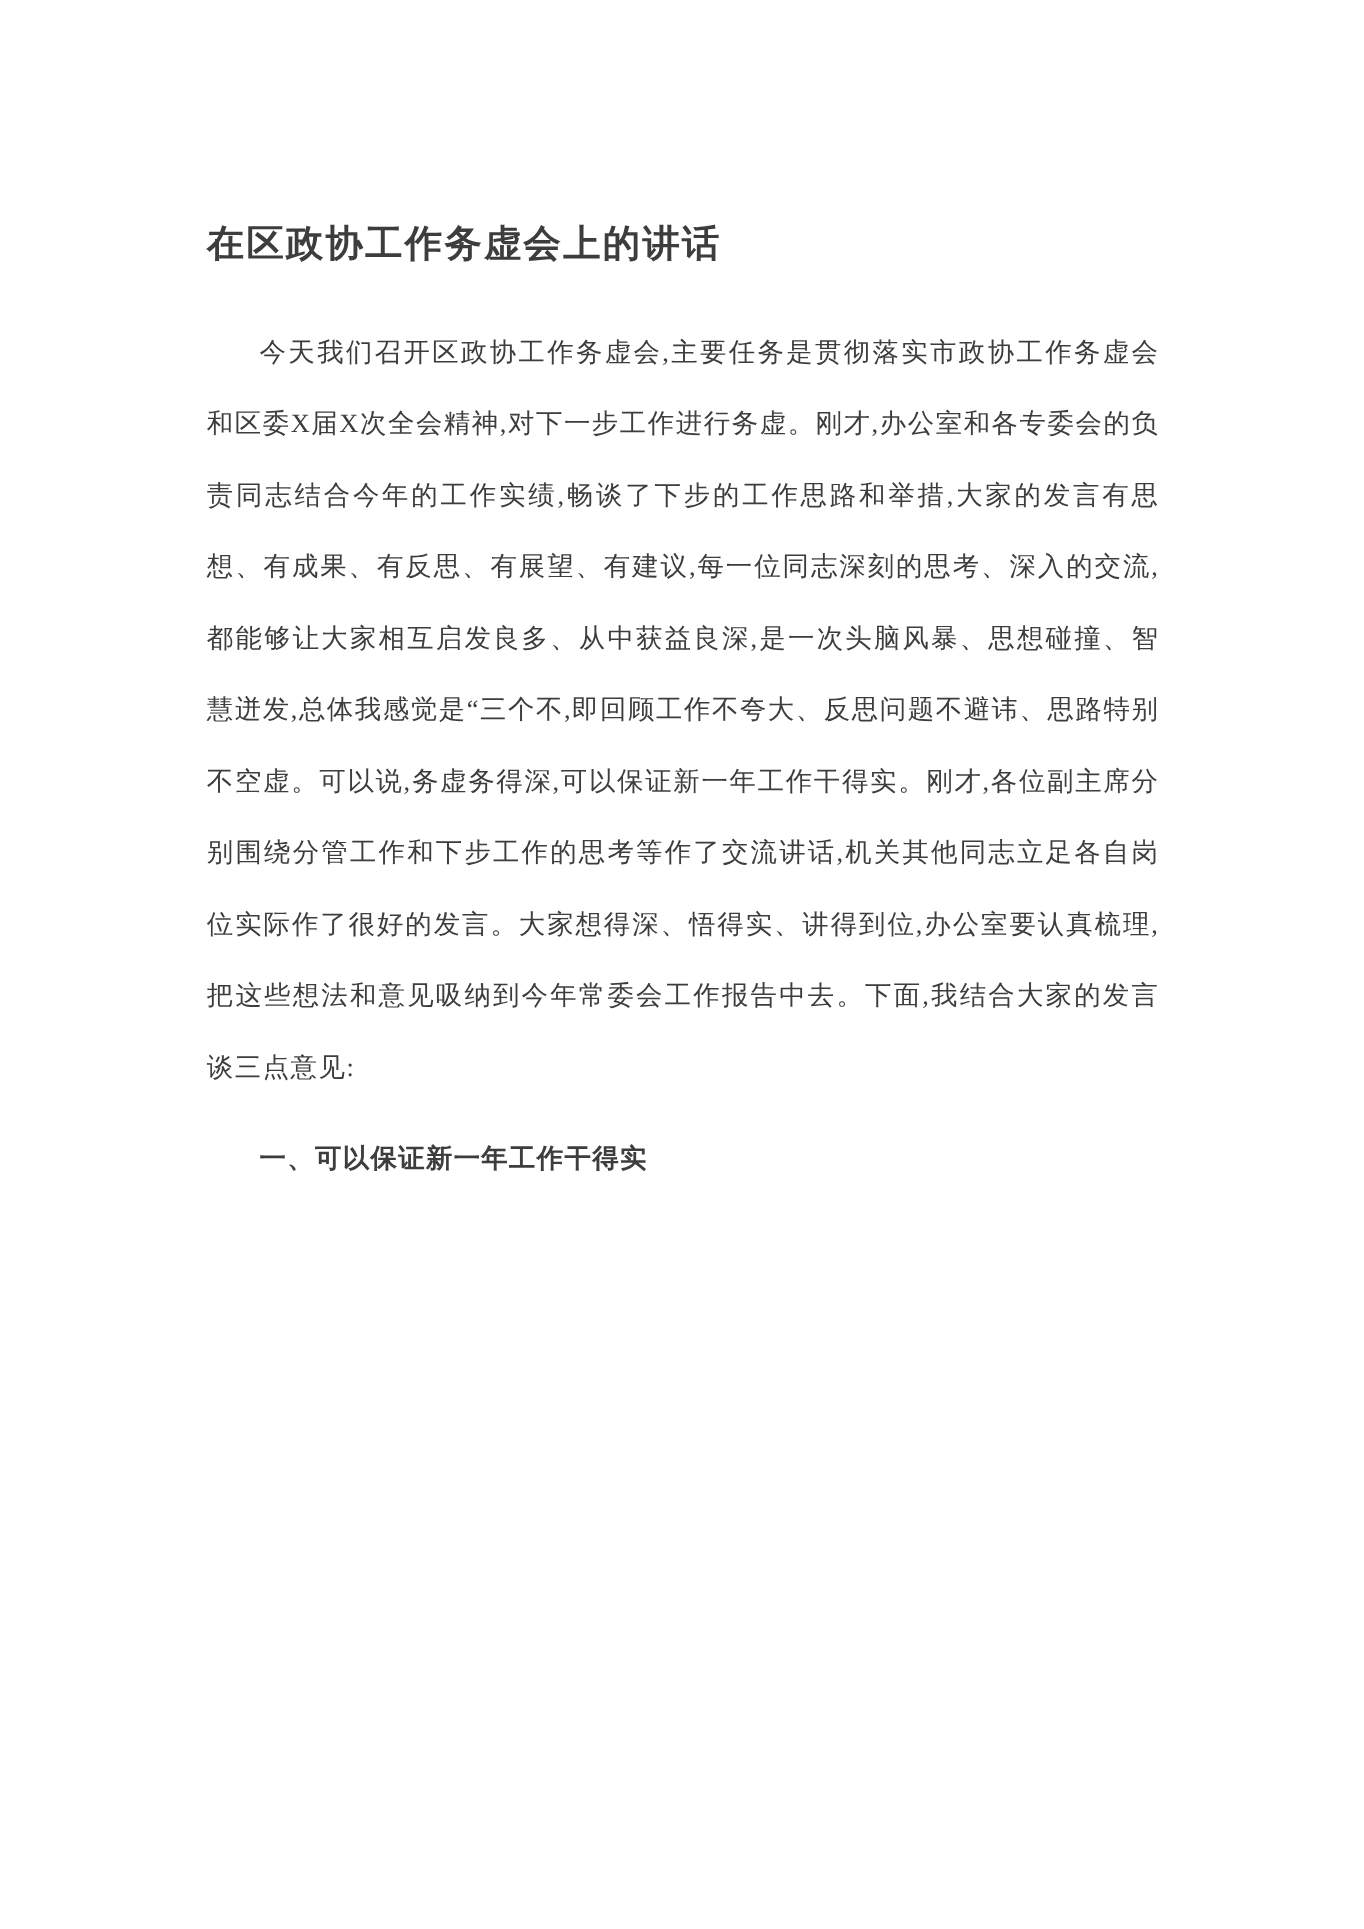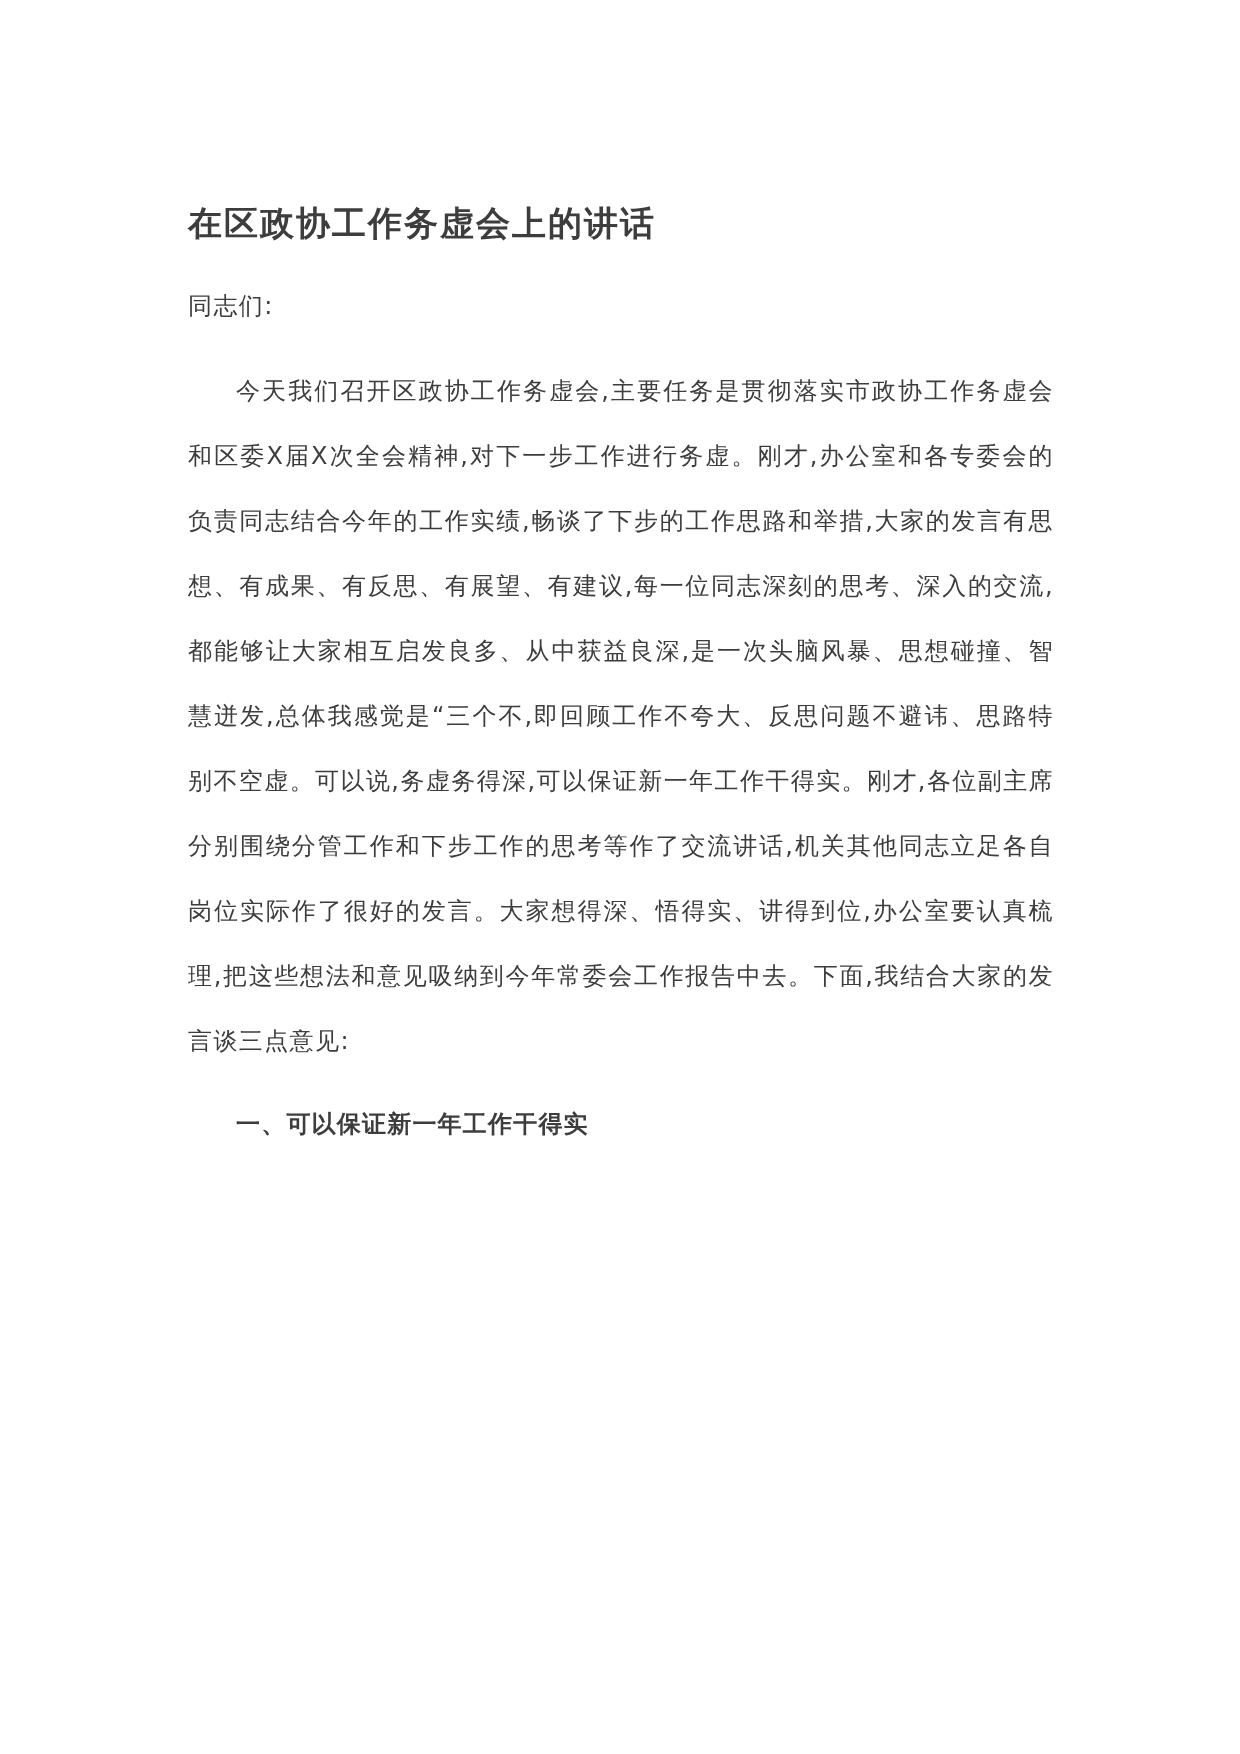--- a/index.html
+++ b/index.html
@@ -12,20 +12,21 @@
     height: 1754px;
     overflow: hidden;
     font-family: "DejaVu Sans", "Liberation Sans", sans-serif;
   }
   .doc {
     box-sizing: border-box;
     width: 1240px;
     height: 1432px;
     padding: 203px 186px 0 188px;
     color: var(--text-color, #3d3d3d);
+    font-family: Liberation Serif, serif;
   }
   .title {
     margin: 0 0 46px 0;
     font-size: 34px;
     line-height: 40px;
     font-weight: 700;
     letter-spacing: 2px;
   }
   .salutation {
     margin: 0 0 36px 0;
@@ -49,19 +50,18 @@
     letter-spacing: 1.2px;
     text-indent: 2em;
   }
 </style>
 </head>
 <body style="background: rgb(255, 255, 255);">
 
 <div class="doc">
   <h1 class="title">在区政协工作务虚会上的讲话</h1>
 
-  <p class="salutation">同志们:</p>
 
   <p class="para">今天我们召开区政协工作务虚会,主要任务是贯彻落实市政协工作务虚会和区委X届X次全会精神,对下一步工作进行务虚。刚才,办公室和各专委会的负责同志结合今年的工作实绩,畅谈了下步的工作思路和举措,大家的发言有思想、有成果、有反思、有展望、有建议,每一位同志深刻的思考、深入的交流,都能够让大家相互启发良多、从中获益良深,是一次头脑风暴、思想碰撞、智慧迸发,总体我感觉是“三个不,即回顾工作不夸大、反思问题不避讳、思路特别不空虚。可以说,务虚务得深,可以保证新一年工作干得实。刚才,各位副主席分别围绕分管工作和下步工作的思考等作了交流讲话,机关其他同志立足各自岗位实际作了很好的发言。大家想得深、悟得实、讲得到位,办公室要认真梳理,把这些想法和意见吸纳到今年常委会工作报告中去。下面,我结合大家的发言谈三点意见:</p>
 
   <h2 class="heading">一、可以保证新一年工作干得实</h2>
 
 </div>
 
 </body></html>

